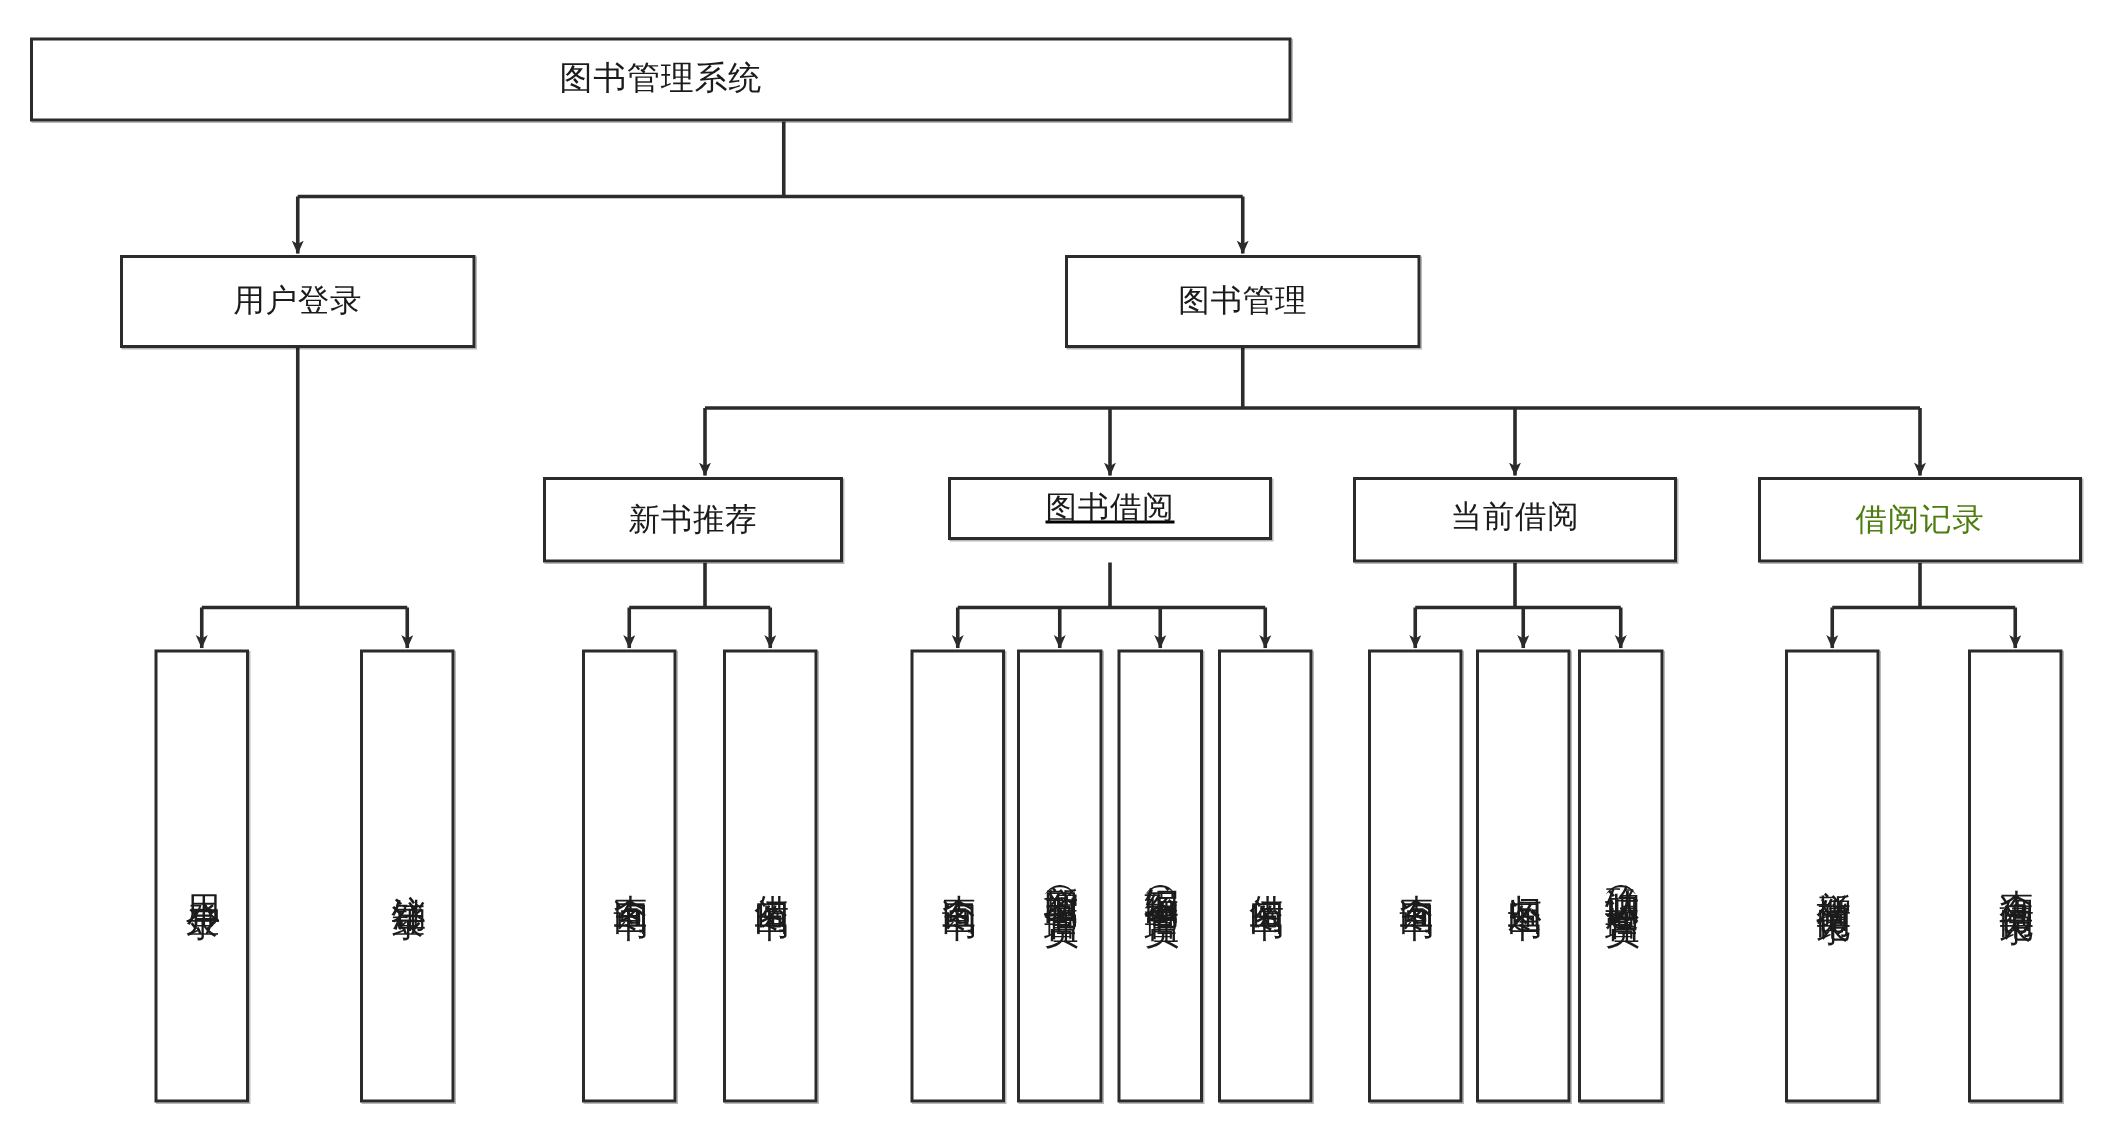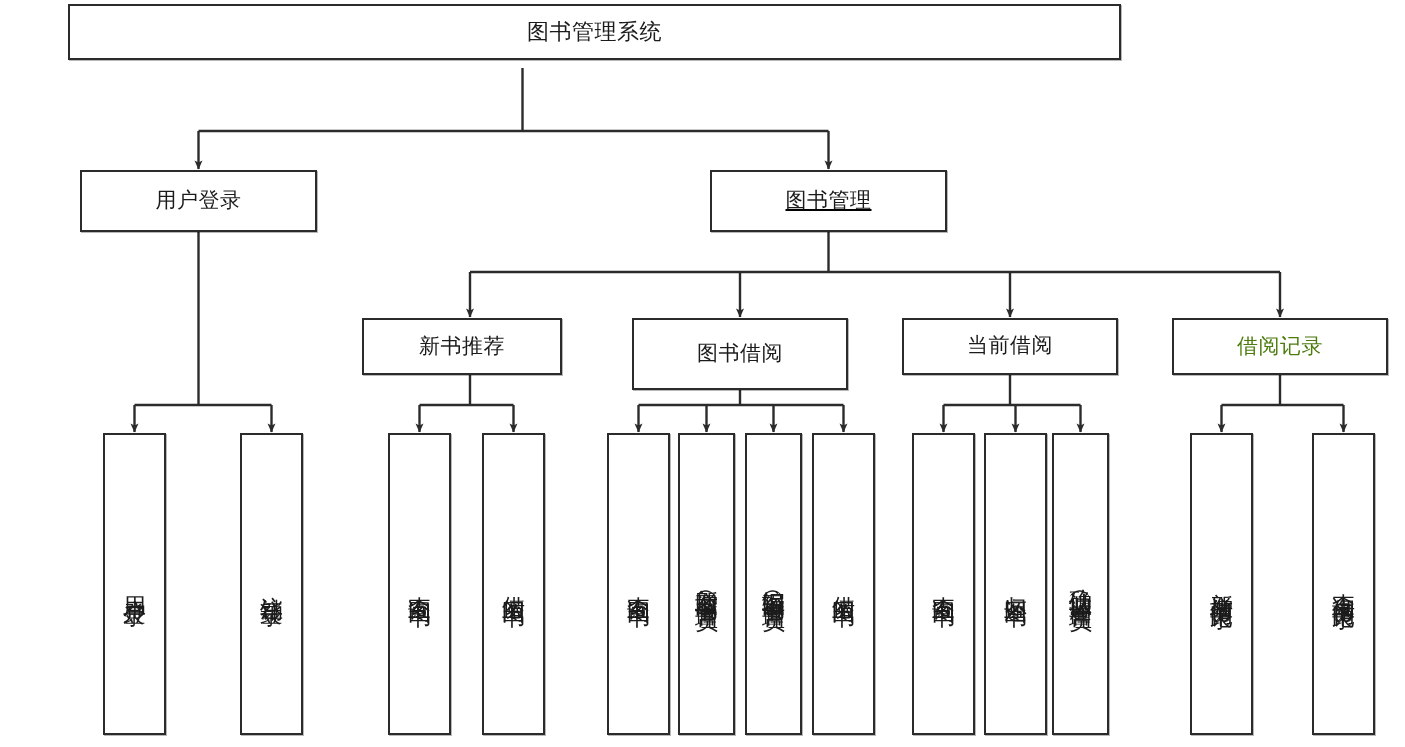--- a/index.html
+++ b/index.html
@@ -108,33 +108,33 @@
         <path d="M1015.5,405 L1015.5,432" stroke="#2b2b2b" marker-end="url(#arrowhead)"></path>
         <path d="M1080.5,405 L1080.5,432" stroke="#2b2b2b" marker-end="url(#arrowhead)"></path>
         <path d="M1280,375 L1280,405" stroke="#2b2b2b"></path>
         <path d="M1221.5,405 L1343.5,405" stroke="#2b2b2b"></path>
         <path d="M1221.5,405 L1221.5,432" stroke="#2b2b2b" marker-end="url(#arrowhead)"></path>
         <path d="M1343.5,405 L1343.5,432" stroke="#2b2b2b" marker-end="url(#arrowhead)"></path>
       </g>
   </svg>
 
   <div id="nodes-layer">
-      <div class="node-box root" style="left: 20px; top: 4px; width: 1053px; height: 56px; border-color: rgb(43, 43, 43); background: rgb(255, 255, 255); margin-left: 48px;">
+      <div class="node-box root" style="left: 20px; top: 25px; width: 841px; height: 56px; border-color: rgb(43, 43, 43); background: rgb(255, 255, 255);">
         <span class="node-label" style="color: rgb(27, 27, 27);">图书管理系统</span>
       </div>
       <div class="node-box" style="left: 80px; top: 170px; width: 237px; height: 62px; border-color: rgb(43, 43, 43); background: rgb(255, 255, 255);">
         <span class="node-label" style="color: rgb(27, 27, 27);">用户登录</span>
       </div>
-      <div class="node-box" style="left: 710px; top: 170px; width: 237px; height: 62px; border-color: rgb(43, 43, 43); background: rgb(255, 255, 255); text-decoration: underline;">
+      <div class="node-box" style="left: 710px; top: 170px; width: 237px; height: 62px; border-color: rgb(43, 43, 43); background: rgb(255, 255, 255);">
         <span class="node-label" style="color: rgb(27, 27, 27);">图书管理</span>
       </div>
       <div class="node-box" style="left: 362px; top: 318px; width: 200px; height: 57px; border-color: rgb(43, 43, 43); background: rgb(255, 255, 255);">
         <span class="node-label" style="color: rgb(27, 27, 27);">新书推荐</span>
       </div>
-      <div class="node-box" style="left: 632px; top: 318px; width: 216px; height: 72px; border-color: rgb(43, 43, 43); background: rgb(255, 255, 255);">
+      <div class="node-box" style="left: 632px; top: 318px; width: 216px; height: 42px; border-color: rgb(43, 43, 43); background: rgb(255, 255, 255); text-decoration: underline;">
         <span class="node-label" style="color: rgb(27, 27, 27);">图书借阅</span>
       </div>
       <div class="node-box" style="left: 902px; top: 318px; width: 216px; height: 57px; border-color: rgb(43, 43, 43); background: rgb(255, 255, 255);">
         <span class="node-label" style="color: rgb(27, 27, 27); font-family: Liberation Mono, monospace;">当前借阅</span>
       </div>
       <div class="node-box" style="left: 1172px; top: 318px; width: 216px; height: 57px; border-color: rgb(43, 43, 43); background: rgb(255, 255, 255);">
         <span class="node-label" style="color: #4d7c0f;">借阅记录</span>
       </div>
       <div class="node-box vertical" style="left: 103px; top: 433px; width: 63px; height: 302px; border-color: rgb(43, 43, 43); background: rgb(255, 255, 255);">
         <span class="node-label" style="color: rgb(27, 27, 27);">用户登录</span>

